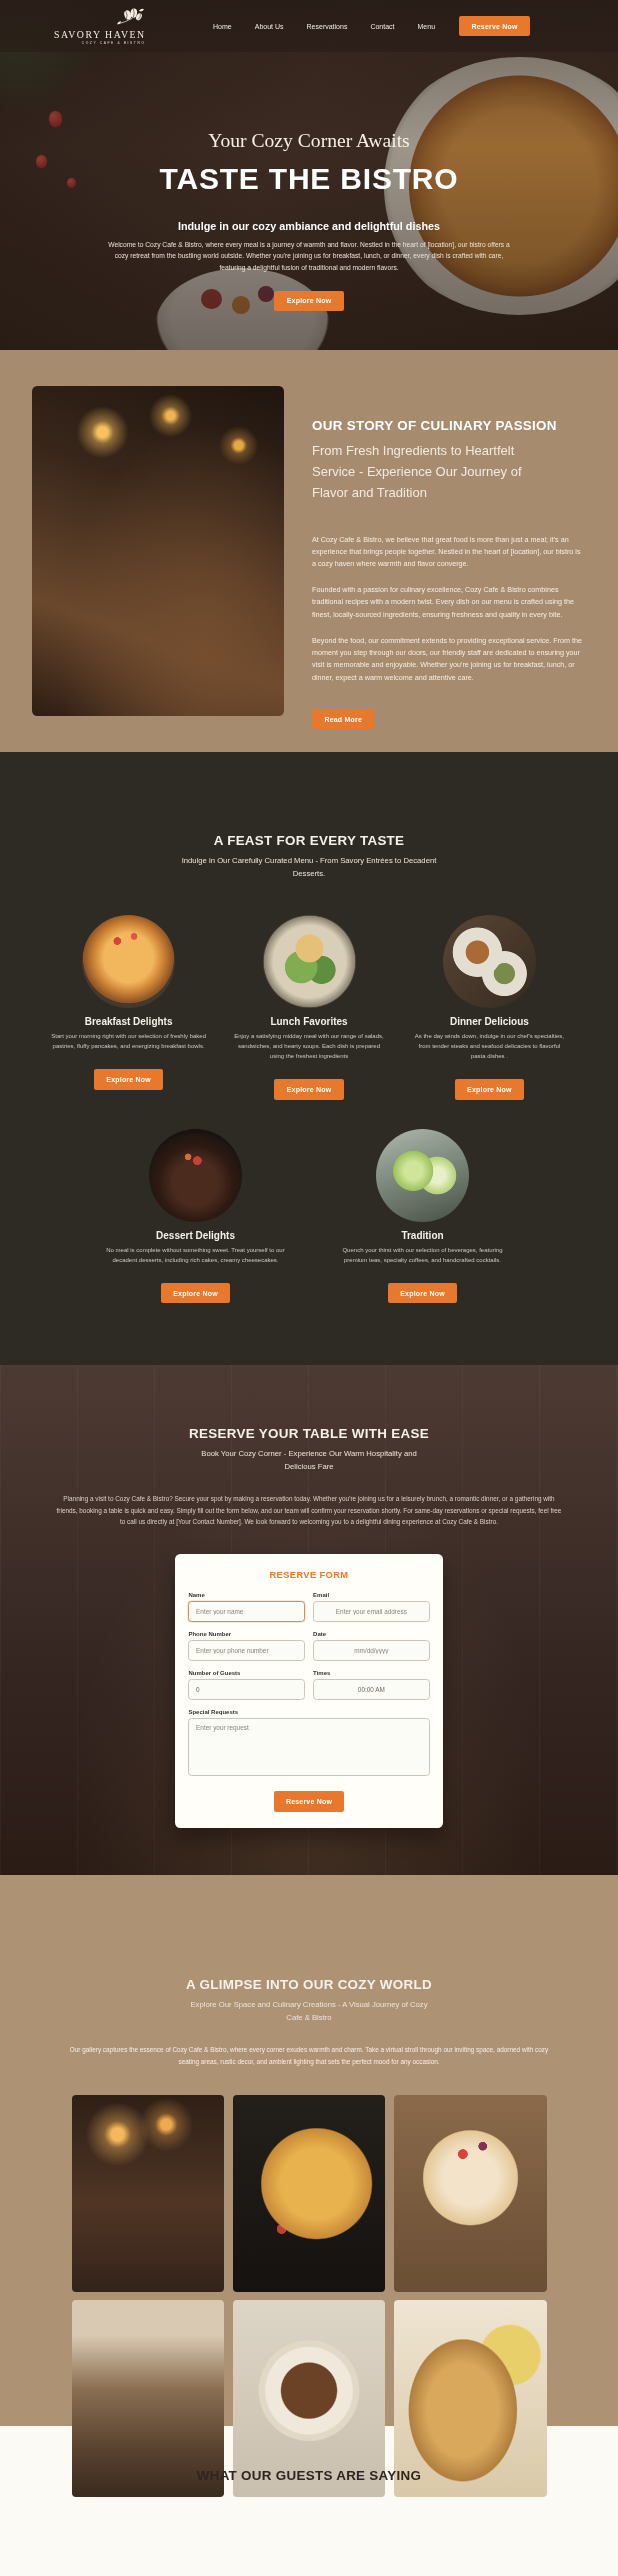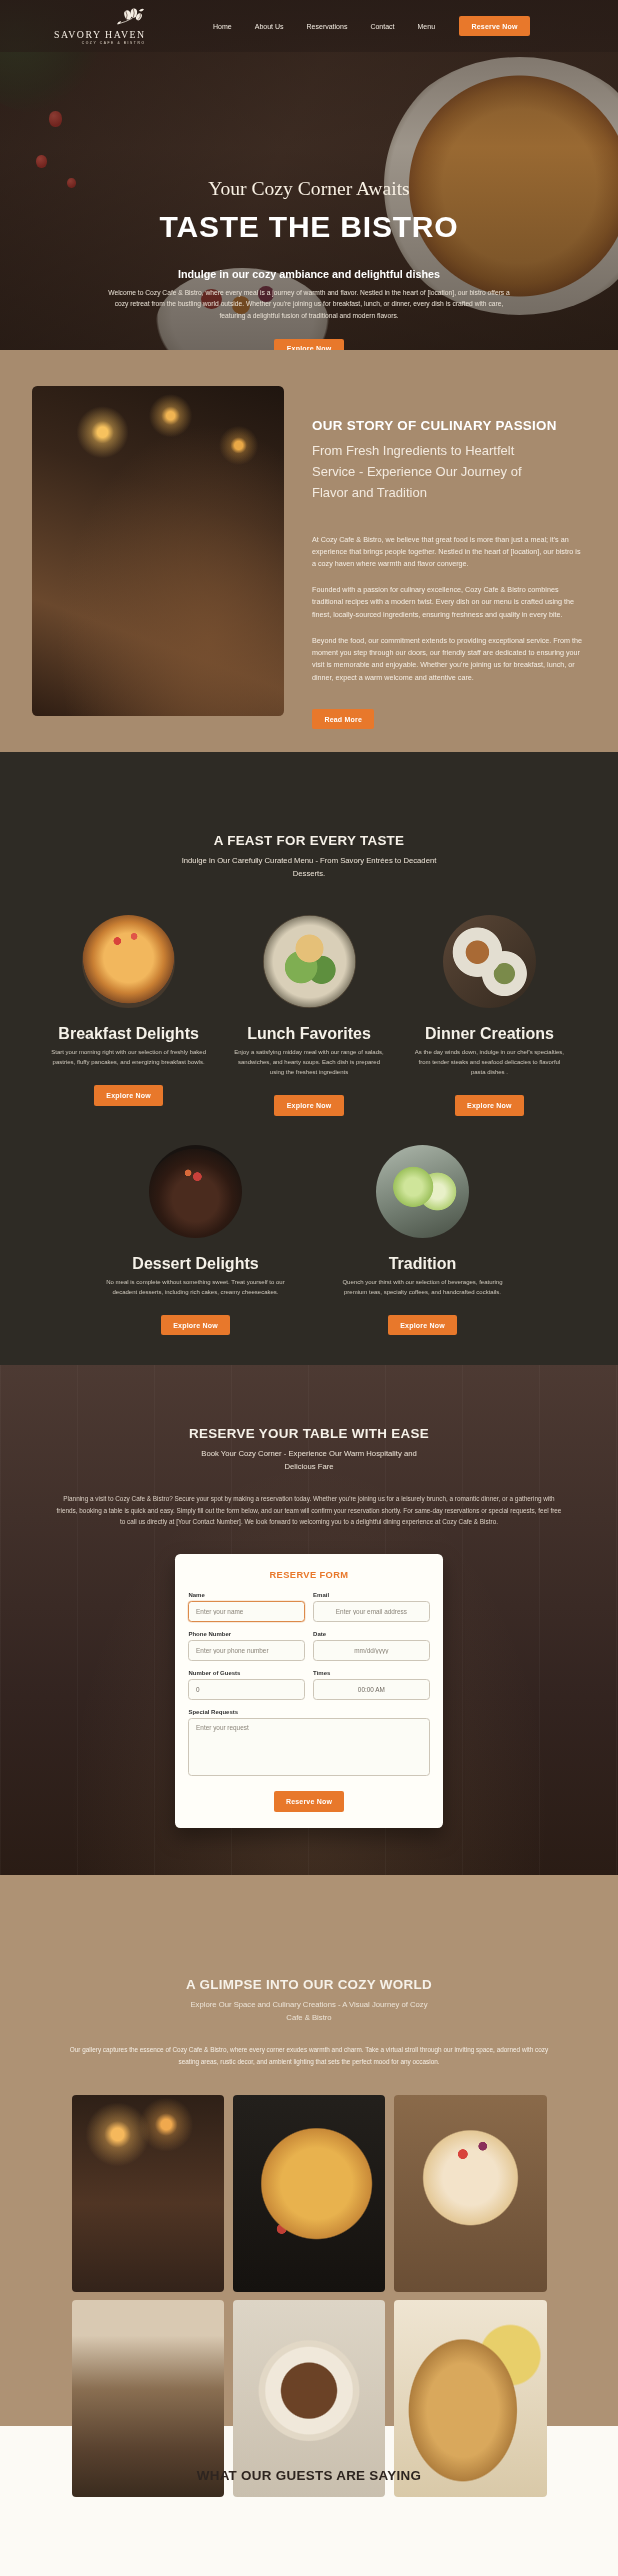--- a/index.html
+++ b/index.html
@@ -28,21 +28,21 @@
         background:linear-gradient(180deg, rgba(38,26,20,.62), rgba(38,26,20,.38) 42%, rgba(26,17,12,.6));}
   .site-header{position:absolute; top:0; left:0; right:0; height:52px; z-index:5; display:flex; align-items:center;
         padding:0 88px 0 54px; background:linear-gradient(180deg, rgba(40,28,23,.88), rgba(40,28,23,.6));}
   .logo{display:flex; flex-direction:column; align-items:flex-end; gap:1.5px; cursor:pointer;}
   .logo-name{font-family:"Liberation Serif",serif; font-size:9.8px; letter-spacing:1.5px; color:#F3ECE2;}
   .logo-tag{font-size:3.3px; letter-spacing:1.6px; color:#E3D8CA;}
   .nav{margin-left:auto; display:flex; gap:23px; align-items:center;}
   .nav a{color:#F3ECE2; font-size:7px; text-decoration:none; cursor:pointer;}
   .nav-cta{margin-left:24px;}
 
-  .hero-content{position:relative; z-index:3; text-align:center; padding-top:130px;margin-top:48px;}
+  .hero-content{position:relative; z-index:3; text-align:center; padding-top:130px;}
   .hero-eyebrow{font-family:"Liberation Serif",serif; font-size:19.6px; color:#F8F0E3;}
   .hero-title{font-size:30px; font-weight:800; letter-spacing:0.8px; color:#fff; margin-top:10.3px;}
   .hero-subtitle{font-size:10.8px; font-weight:700; color:#fff; margin-top:24px;}
   .hero-desc{font-size:6.7px; line-height:1.7; color:#EAE2D6; max-width:407px; margin:6.7px auto 0;}
   .hero-cta{margin-top:17.5px;}
 
   
   .story{height:402px; background:#A78B6E; display:flex; gap:28px; padding:36px 32px 0;}
   .story-photo{width:252px; height:330px; border-radius:5.2px; flex-shrink:0;
     background:
@@ -82,21 +82,21 @@
       radial-gradient(circle at 66% 63%, #7a8a4a 0 12%, #e3ded1 13% 26%, transparent 27%),
       linear-gradient(135deg,#5a4636,#352a20);}
   .m4{background:
       radial-gradient(circle at 52% 34%, #c8403a 0 4.1px, transparent 4.6px),
       radial-gradient(circle at 42% 30%, #d86a3a 0 3.1px, transparent 3.6px),
       radial-gradient(circle at 50% 58%, #4a2b1e 0 32%, #2e1a12 52%, #1f1510 70%, #181310 71%);}
   .m5{background:
       radial-gradient(circle at 40% 45%, #cfe59a 0 12%, #9ec25e 26%, transparent 27%),
       radial-gradient(circle at 66% 50%, #e8f0c8 0 10%, #b5d278 24%, transparent 25%),
       linear-gradient(160deg,#aeb8ac,#6f7a6e 60%,#474f44);}
-  .menu-title{font-size:16px; font-weight:700; color:#F5F1E8; margin-top:17px;}
+  .menu-title{font-size:10px; font-weight:700; color:#F5F1E8; margin-top:8px;}
   .menu-desc{font-size:6px; line-height:1.65; color:#CFC9BD; margin-top:5.2px; padding:0 4.1px;}
   .menu-cta{margin-top:17.5px;}
 
   
   .reserve{height:510px; text-align:center; padding-top:61px; position:relative;
     background:
       repeating-linear-gradient(90deg, rgba(255,255,255,.03) 0 1px, transparent 1px 77px),
       radial-gradient(ellipse at 50% 88%, rgba(230,180,120,.12), transparent 55%),
       linear-gradient(180deg,#4D3A33 0%, #41302A 30%, #332420 65%, #2A1C15 100%);}
   .reserve .section-sub{max-width:242px;}
@@ -228,21 +228,21 @@
         <button class="btn menu-cta">Explore Now</button>
       </div>
       <div class="menu-card">
         <div class="menu-circle m2"></div>
         <div class="menu-title">Lunch Favorites</div>
         <div class="menu-desc">Enjoy a satisfying midday meal with our range of salads, sandwiches, and hearty soups. Each dish is prepared using the freshest ingredients</div>
         <button class="btn menu-cta">Explore Now</button>
       </div>
       <div class="menu-card">
         <div class="menu-circle m3"></div>
-        <div class="menu-title">Dinner Creations</div>
+        <div class="menu-title">Dinner Delicious</div>
         <div class="menu-desc">As the day winds down, indulge in our chef's specialties, from tender steaks and seafood delicacies to flavorful pasta dishes .</div>
         <button class="btn menu-cta">Explore Now</button>
       </div>
     </div>
 
     <div class="menu-row row2">
       <div class="menu-card wide">
         <div class="menu-circle m4"></div>
         <div class="menu-title">Dessert Delights</div>
         <div class="menu-desc">No meal is complete without something sweet. Treat yourself to our decadent desserts, including rich cakes, creamy cheesecakes.</div>

